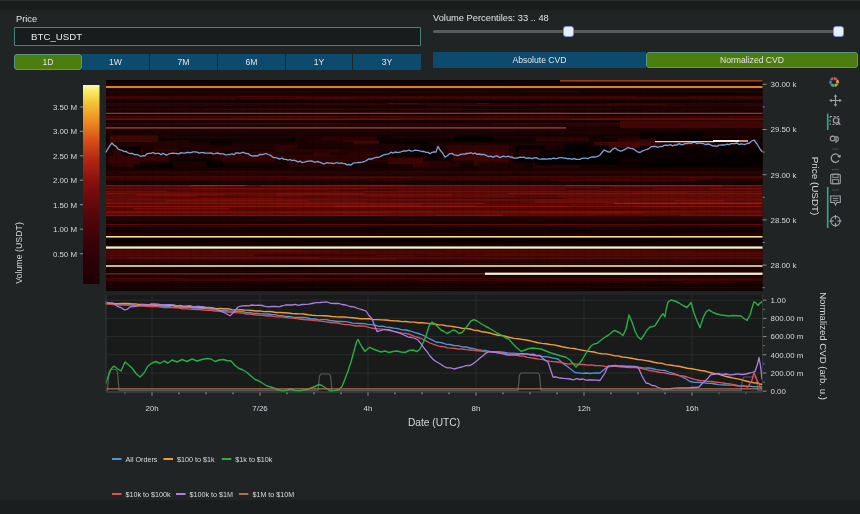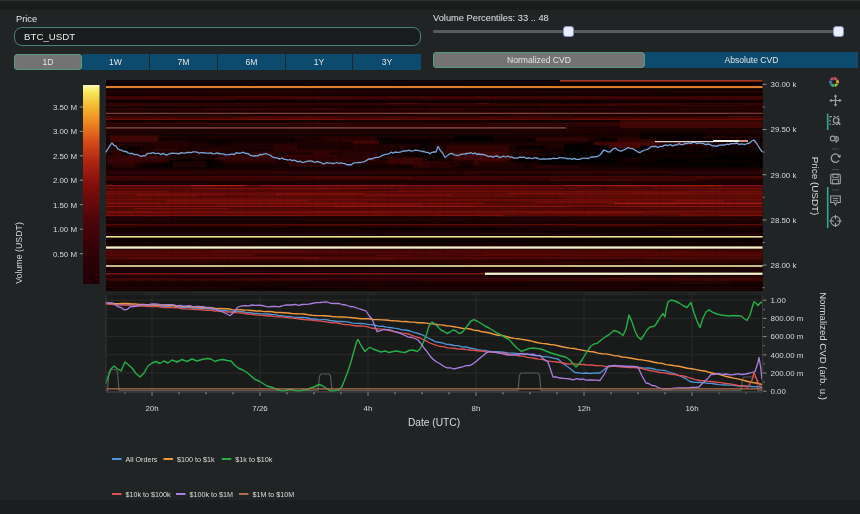--- a/index.html
+++ b/index.html
@@ -1,38 +1,38 @@
 <!DOCTYPE html>
 <html><head><meta charset="utf-8"><style>
 *{margin:0;padding:0;box-sizing:border-box}
 html,body{width:860px;height:514px;background:#212424;font-family:"Liberation Sans",sans-serif;overflow:hidden;position:relative}
 .lab{position:absolute;color:#dfe3e3;font-size:9.3px}
-.inp{position:absolute;left:14px;top:27px;width:407px;height:19px;background:#191c1c;border:1px solid #47837a;border-radius:8px;color:#e9ebeb;font-size:9.7px;font-weight:400;line-height:17px;padding-left:9px}
+.inp{position:absolute;left:14px;top:27px;width:407px;height:19px;background:#191c1c;border:1px solid #47837a;border-radius:1px;color:#e9ebeb;font-size:9.7px;font-weight:400;line-height:17px;padding-left:16px}
 .btnrow{position:absolute;display:flex}
 .btn{height:16px;background:#0c4a6e;color:#e2e4e4;font-size:8.6px;line-height:16px;text-align:center;border-right:1px solid #212424}
-.btn.sel{background:#737373;border:1px solid #57997f;border-radius:3px;line-height:14px}
+.btn.sel{background:#4d7c0f;border:1px solid #57997f;border-radius:3px;line-height:14px}
 </style></head><body>
 <div style="position:absolute;left:0;top:0;width:860px;height:10px;background:#1b1d1d;border-top:1px solid #2c2e2e"></div>
 <div class="lab" style="left:16px;top:14px">Price</div>
 <div class="inp">BTC_USDT</div>
 <div class="btnrow" style="left:14px;top:53.5px;width:407px">
 <div class="btn sel" style="width:68px">1D</div>
 <div class="btn" style="width:68px">1W</div>
 <div class="btn" style="width:68px">7M</div>
 <div class="btn" style="width:68px">6M</div>
 <div class="btn" style="width:67px">1Y</div>
 <div class="btn" style="width:68px;border-right:none">3Y</div>
 </div>
 <div class="lab" style="left:433px;top:13px">Volume Percentiles: 33 .. 48</div>
 <div style="position:absolute;left:433px;top:30px;width:410px;height:3px;background:#585c5c;border-radius:2px"></div>
 <div style="position:absolute;left:563px;top:26px;width:11px;height:11px;background:#e9eefb;border:1.6px solid #8194c8;border-radius:3px"></div>
 <div style="position:absolute;left:833px;top:26px;width:11px;height:11px;background:#e9eefb;border:1.6px solid #8194c8;border-radius:3px"></div>
 <div class="btnrow" style="left:433px;top:51.5px;width:425px">
+<div class="btn" style="width:213px;border-right:none">Absolute CVD</div>
 <div class="btn sel" style="width:212px">Normalized CVD</div>
-<div class="btn" style="width:213px;border-right:none">Absolute CVD</div>
 </div>
 <div style="position:absolute;left:0;top:500px;width:860px;height:14px;background:#1b1e1e"></div>
 <svg width="860" height="440" viewBox="0 74 860 440" style="position:absolute;left:0;top:74px">
 <rect x="106" y="295" width="656.5" height="97" fill="#191b1b"></rect>
 <rect x="106" y="80" width="656.5" height="211" fill="#0a0404"></rect>
 <rect x="106.0" y="80.0" width="656.5" height="1.41" fill="#0f0101"></rect>
 <rect x="192" y="80.0" width="54" height="1.41" fill="#100101" opacity="0.7"></rect>
 <rect x="470" y="80.0" width="44" height="1.41" fill="#080000" opacity="0.7"></rect>
 <rect x="106.0" y="81.4" width="656.5" height="1.38" fill="#110101"></rect>
 <rect x="442" y="81.4" width="71" height="1.38" fill="#100101" opacity="0.7"></rect>

